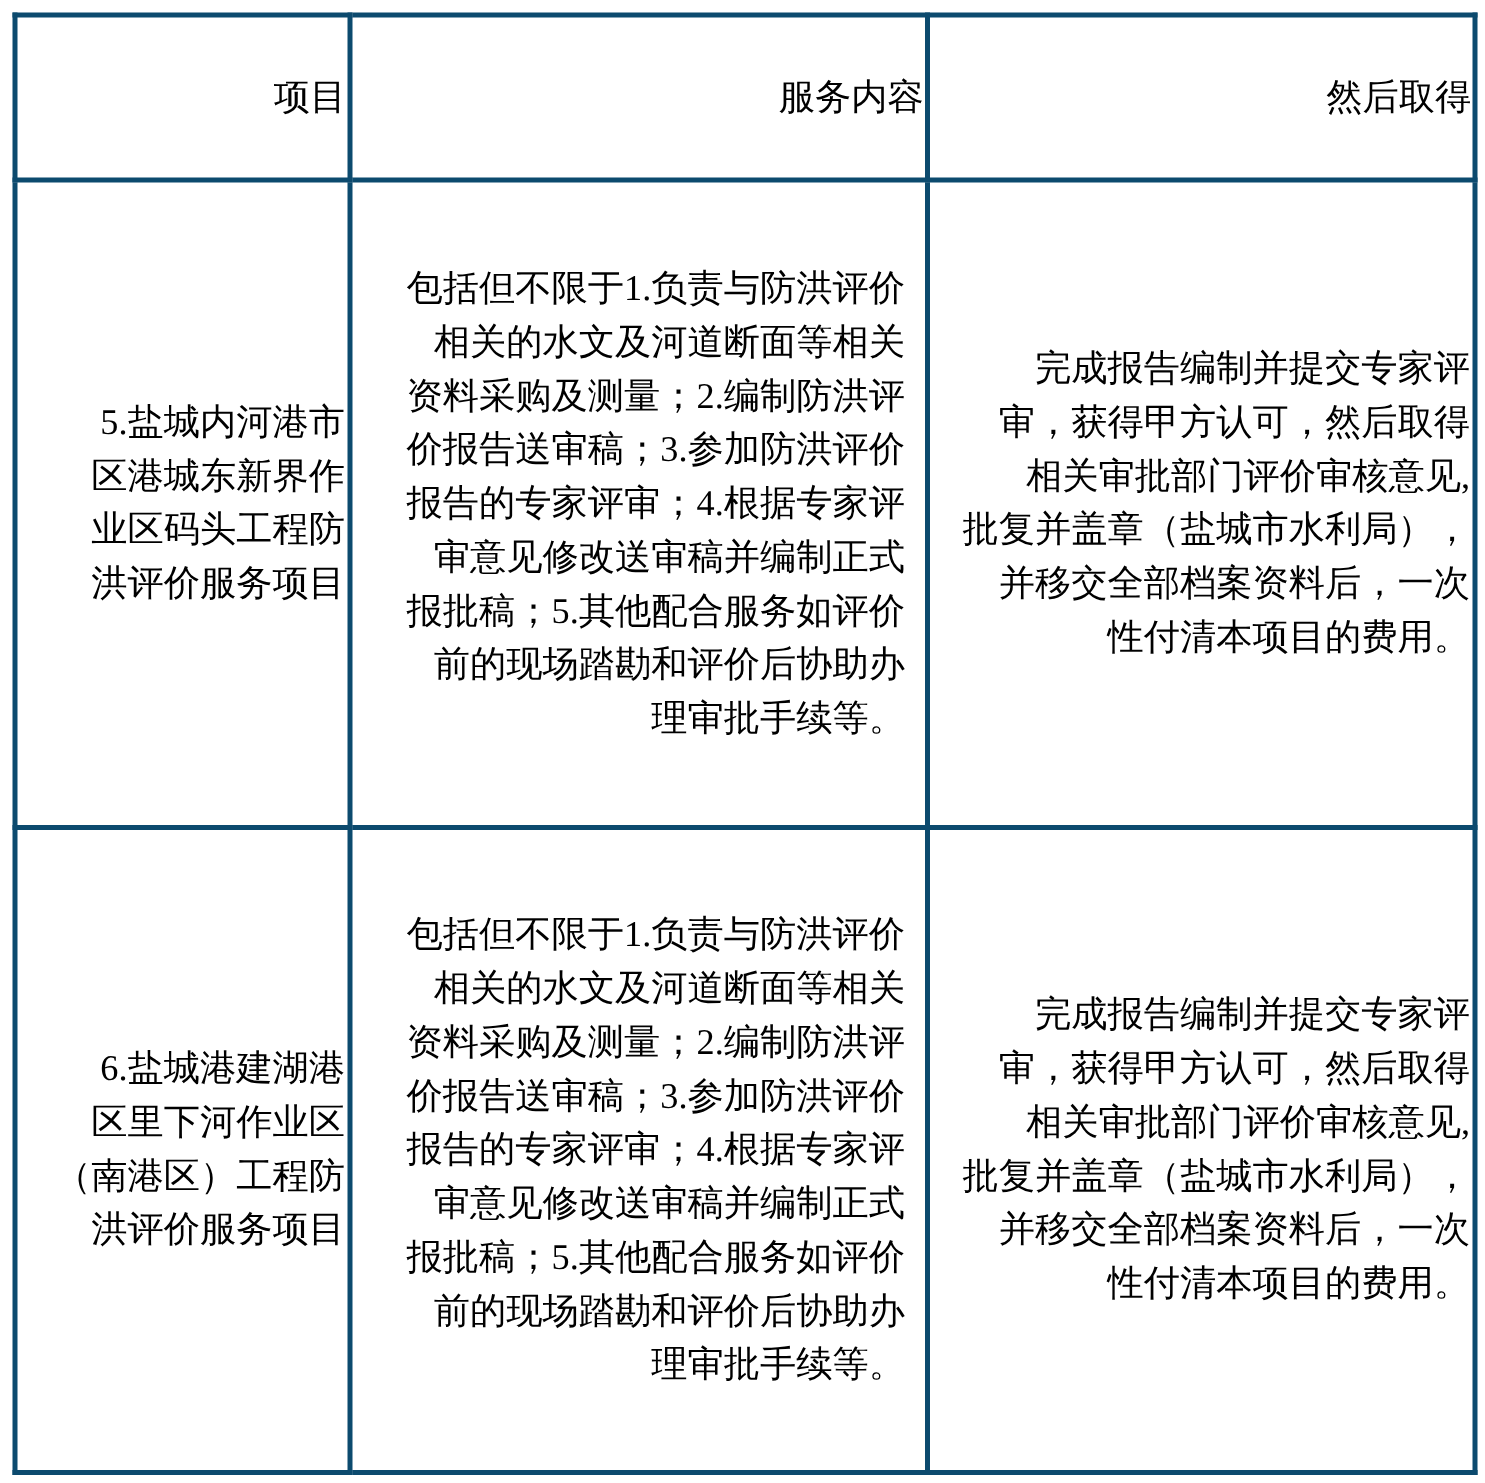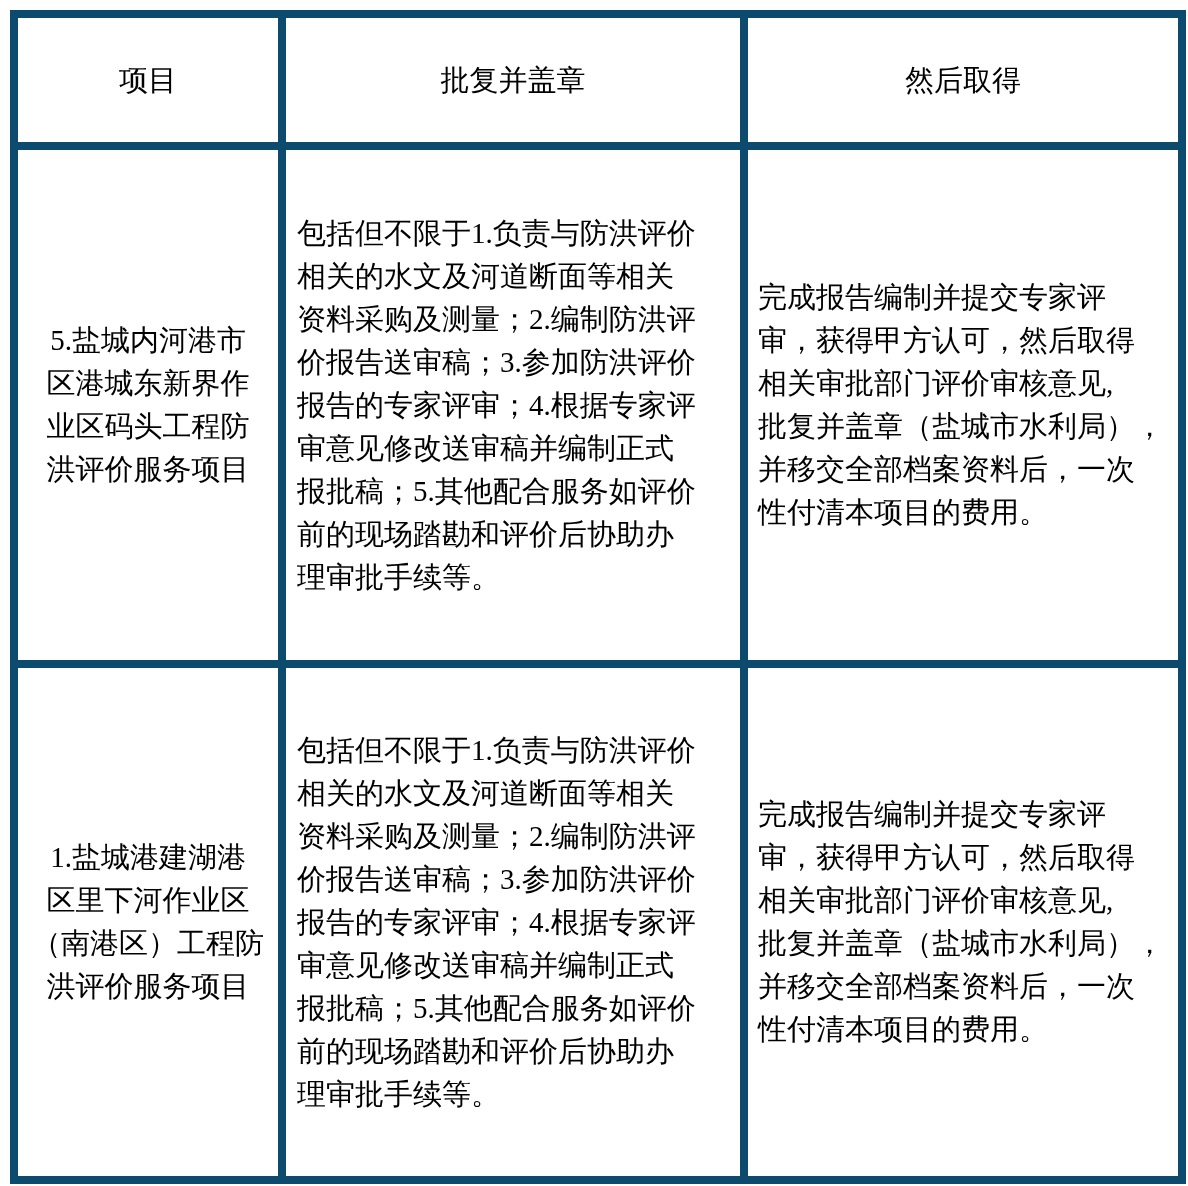--- a/index.html
+++ b/index.html
@@ -22,28 +22,29 @@
     left: 10px;
     top: 10px;
     width: 1168px;
     height: 1166px;
     border-collapse: collapse;
     table-layout: fixed;
     background: #ffffff;
   }
   table.doc-table th,
   table.doc-table td {
-    border: 8px solid #0c4a6e;
+    border: 4px solid #0c4a6e;
     vertical-align: middle;
     color: #000000;
     font-size: 29px;
     line-height: 43px;
     font-weight: normal;
     white-space: pre-line;
     overflow: hidden;
+    text-align: right;
   }
   .col-project   { width: 268px; }
   .col-service   { width: 462px; }
   .col-payment   { width: 438px; }
   tr.header-row  { height: 132px; }
   tr.data-row-1  { height: 518px; }
   tr.data-row-2  { height: 516px; }
   th.head-cell {
     text-align: center;
   }
@@ -66,21 +67,21 @@
 <div class="page">
   <table class="doc-table">
     <colgroup>
       <col class="col-project">
       <col class="col-service">
       <col class="col-payment">
     </colgroup>
     <thead>
       <tr class="header-row">
         <th class="head-cell">项目</th>
-        <th class="head-cell">批复并盖章</th>
+        <th class="head-cell">服务内容</th>
         <th class="head-cell">然后取得</th>
       </tr>
     </thead>
     <tbody>
       <tr class="data-row-1">
         <td class="cell-project">5.盐城内河港市
 区港城东新界作
 业区码头工程防
 洪评价服务项目</td>
         <td class="cell-service">包括但不限于1.负责与防洪评价
@@ -93,21 +94,21 @@
 前的现场踏勘和评价后协助办
 理审批手续等。</td>
         <td class="cell-payment">完成报告编制并提交专家评
 审，获得甲方认可，然后取得
 相关审批部门评价审核意见,
 批复并盖章（盐城市水利局），
 并移交全部档案资料后，一次
 性付清本项目的费用。</td>
       </tr>
       <tr class="data-row-2">
-        <td class="cell-project">1.盐城港建湖港
+        <td class="cell-project">6.盐城港建湖港
 区里下河作业区
 （南港区）工程防
 洪评价服务项目</td>
         <td class="cell-service">包括但不限于1.负责与防洪评价
 相关的水文及河道断面等相关
 资料采购及测量；2.编制防洪评
 价报告送审稿；3.参加防洪评价
 报告的专家评审；4.根据专家评
 审意见修改送审稿并编制正式
 报批稿；5.其他配合服务如评价

